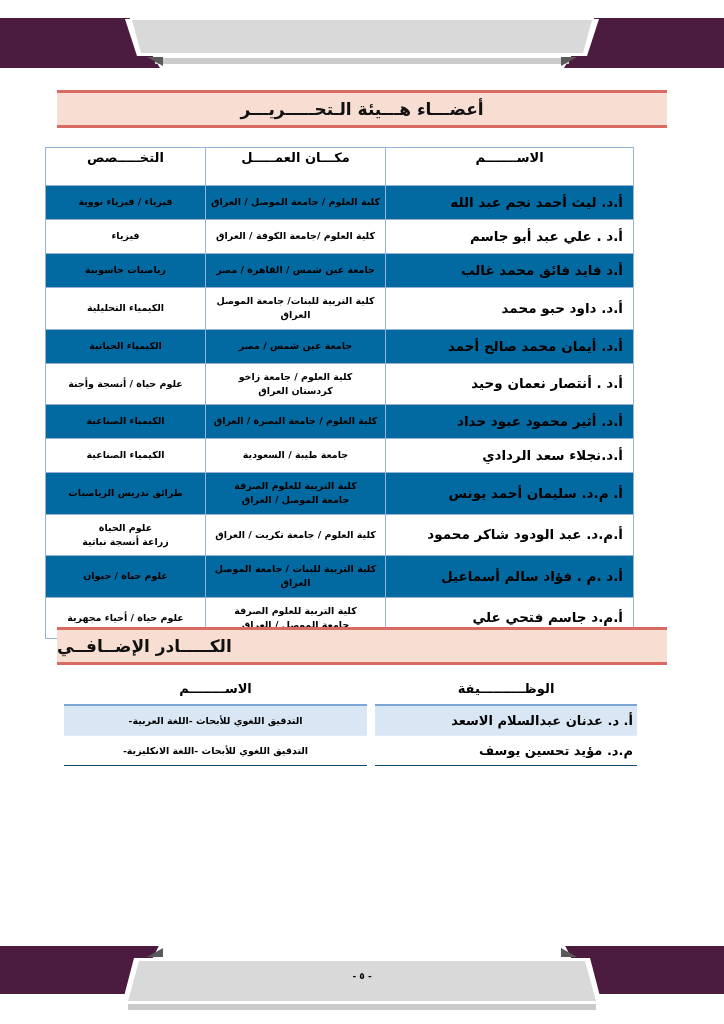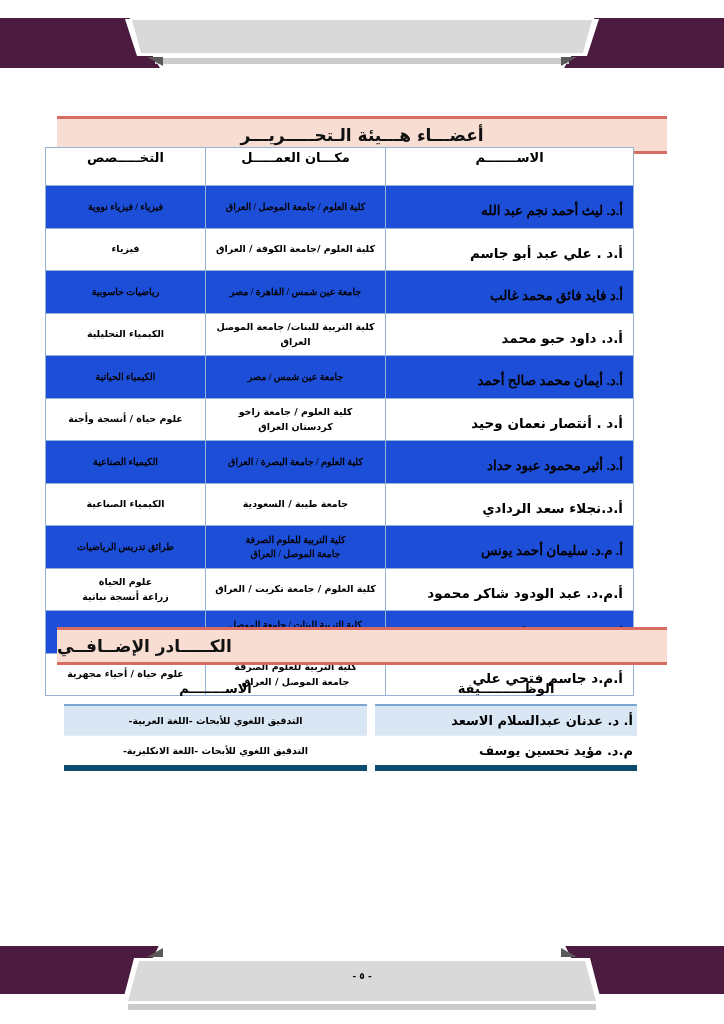--- a/index.html
+++ b/index.html
@@ -34,47 +34,47 @@
   .tri-rb{right:147px;top:4px;clip-path:polygon(0 100%,100% 100%,0 0);}
   .page-number{position:absolute;left:0;top:971px;width:724px;text-align:center;
     font-size:9px;font-weight:bold;letter-spacing:2px;color:#000;}
   
   .title-bar{
     position:absolute;left:57px;width:610px;height:32px;background:#f8ded2;
     border-top:3px solid #d96c62;border-bottom:3px solid #d96c62;
     display:flex;align-items:center;justify-content:center;
     font-size:17px;font-weight:bold;color:#111;
   }
-  .title-1{top:116px;}
+  .title-1{top:90px;}
   .title-2{top:627px;justify-content:flex-end;}
   
   .table1{
     position:absolute;left:45px;top:147px;width:588px;border-collapse:collapse;
     table-layout:fixed;direction:rtl;
   }
   .table1 th,.table1 td{border:1px solid #95b3d7;font-weight:bold;}
   .table1 th{background:#ffffff;font-size:13px;padding:2px 4px 20px;text-align:center;}
   .col-name{width:248px;}
   .col-work{width:180px;}
   .col-spec{width:160px;}
-  .table1 td.cell-name{font-size:13.5px;text-align:right;padding:16px 10px 9px 4px;}
+  .table1 td.cell-name{font-size:13.5px;text-align:right;padding:8px 10px 9px 4px;}
   .table1 td.cell-work,.table1 td.cell-spec{
     font-size:9.5px;text-align:center;padding:6px 4px;white-space:pre-line;line-height:1.5;
   }
-  .table1 tr.shaded td{background:#1d4ed8;font-family:Liberation Serif, serif;}
+  .table1 tr.shaded td{background:#0369a1;}
   
   .table2{position:absolute;left:64px;top:678px;width:573px;direction:rtl;}
   .t2-row{display:grid;grid-template-columns:262px 303px;column-gap:8px;}
   .t2-head{height:26px;}
   .t2-head div{font-size:13px;font-weight:bold;text-align:center;padding-top:3px;}
   .t2-body .t2-row div{display:flex;align-items:center;min-height:29px;}
   .t2-body .t2-row .t2-name{font-size:13px;font-weight:bold;justify-content:flex-start;padding-right:4px;}
   .t2-body .t2-row .t2-job{font-size:9.5px;font-weight:bold;justify-content:center;text-align:center;}
   .t2-body .t2-row:nth-child(1) div{background:#d9e7f5;border-top:2px solid #79a6d2;border-bottom:1px solid #e3ecf5;}
-  .t2-body .t2-row:nth-child(2) div{background:#ffffff;border-bottom:6px solid #0c4a6e;}
+  .t2-body .t2-row:nth-child(2) div{background:#ffffff;border-bottom:1px solid #0c4a6e;}
 </style>
 </head>
 <body>
 
 <div class="page">
 
   <div class="deco deco-top">
     <div class="purple p-left"></div>
     <div class="purple p-right"></div>
     <div class="g-outer"></div>

